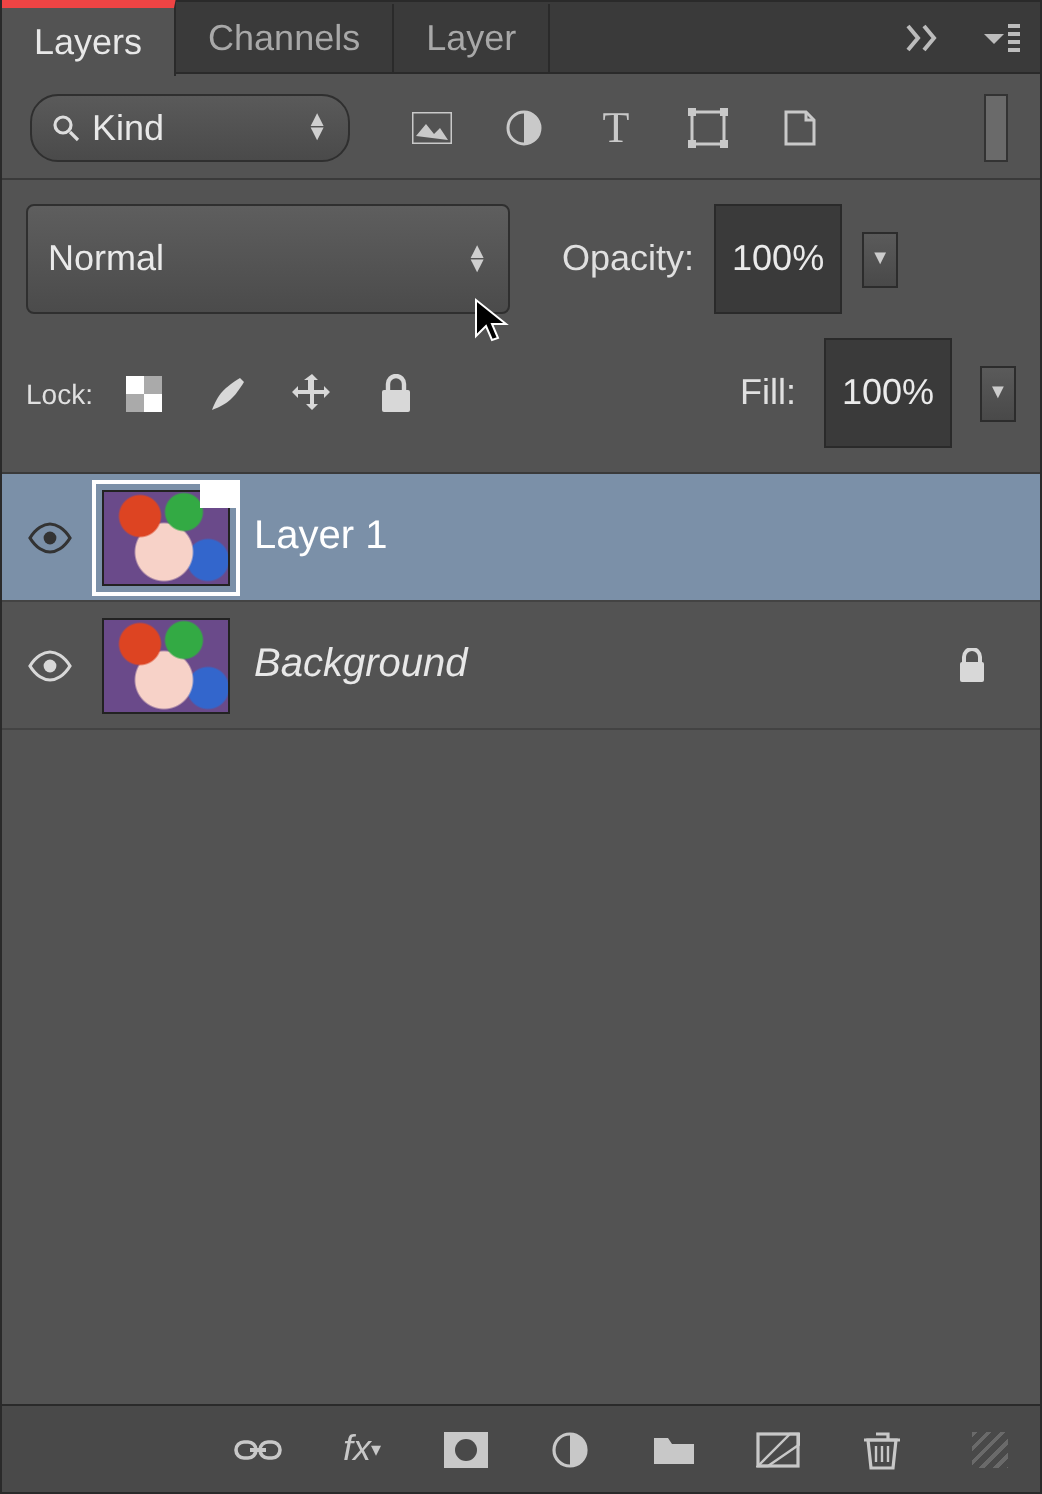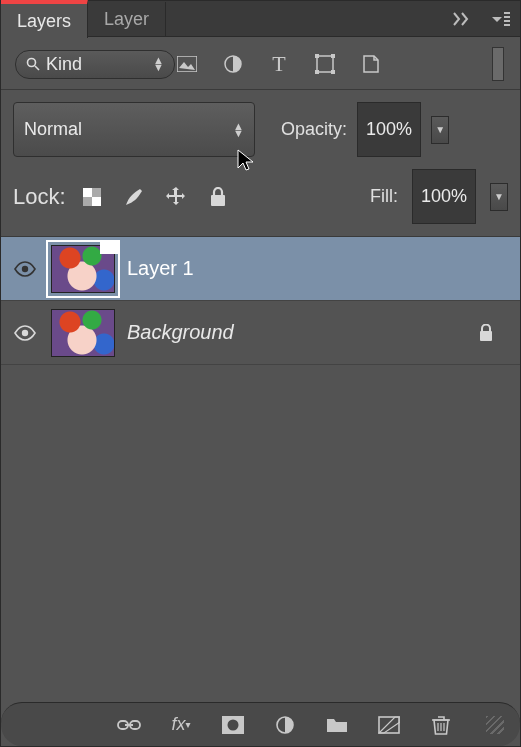--- a/index.html
+++ b/index.html
@@ -38,22 +38,22 @@
     border-top: 5px solid #ef4444;
   }
   .tabrow .spacer { flex: 1; }
   .tabctrl {
     padding: 0 10px; color: #bcbcbc; font-size: 14px;
     display: flex; align-items: center; height: 100%;
     cursor: pointer;
   }
   
   .filterrow {
-    display: flex; align-items: center;
-    gap: 0;
+    display: flex; 
+    gap: 29px;
     padding: 10px 14px 8px 14px;
     border-bottom: 1px solid #3a3a3a;
   }
   .kind-select {
     display: flex; align-items: center; gap: 8px;
     background: linear-gradient(#5a5a5a,#4a4a4a);
     border: 1px solid #2f2f2f;
     border-radius: 14px;
     padding: 3px 10px 3px 10px;
     width: 160px;
@@ -96,21 +96,21 @@
     border:1px solid #2c2c2c;
     display:flex; align-items:center; justify-content:center;
     font-size:10px; color:#ccc;
   }
   
   .lockrow {
     display:flex; align-items:center; gap:14px;
     padding: 6px 12px 12px 12px;
     border-bottom: 1px solid #3a3a3a;
   }
-  .locklabel { color:#e0e0e0; font-size:22px; }
+  .locklabel { color:#e0e0e0; font-size:14px; }
   .lockicons { display:flex; gap:18px; align-items:center;}
   .licon { width:24px; height:24px; display:flex; align-items:center; justify-content:center; color:#d8d8d8;}
   .lockrow .rspace { flex:1; }
   
   .layerlist { flex:1; overflow:auto; background:#535353;}
   .layer {
     display:flex; align-items:center;
     height: 64px;
     padding: 0 26px 0 10px; gap: 12px;
     border-bottom: 1px solid #434343;
@@ -144,21 +144,20 @@
   .layername { flex:1; font-size:20px; }
   .layer.bg .layername { font-style: italic; }
   .lockmark { color:#d8d8d8; }
   
   .bottombar {
     height:44px; background:#494949;
     border-top: 1px solid #2a2a2a;
     display:flex; align-items:center; justify-content:flex-end; gap:26px;
     padding: 0 16px;
     color:#c8c8c8;
-    border-radius:21px;
   }
   .bicon { width:26px; height:26px; display:flex; align-items:center; justify-content:center;}
   .corner {
     width:18px;height:18px;
     background: repeating-linear-gradient(135deg,#6a6a6a 0 2px,transparent 2px 5px);
     margin-left:6px;
   }
   
   .cursor {
     position:absolute; left:236px; top:148px;
@@ -166,20 +165,21 @@
   }
   svg { display:block; }
 </style>
 </head>
 <body>
 
 <div class="panel">
 
   <div class="tabrow">
     <div class="tab active">Layers</div>
+    <div class="tab">Channels</div>
     <div class="tab">Layer</div>
     <div class="spacer"></div>
     <div class="tabctrl">
       <svg width="20" height="14" viewBox="0 0 20 14">
           <path d="M2 1l5 6-5 6M10 1l5 6-5 6" fill="none" stroke="#bcbcbc" stroke-width="2"></path>
         </svg>
     </div>
     <div class="tabctrl">
       <svg width="18" height="14" viewBox="0 0 18 14">
           <path d="M0 5l5 5 5-5z" fill="#bcbcbc"></path>

